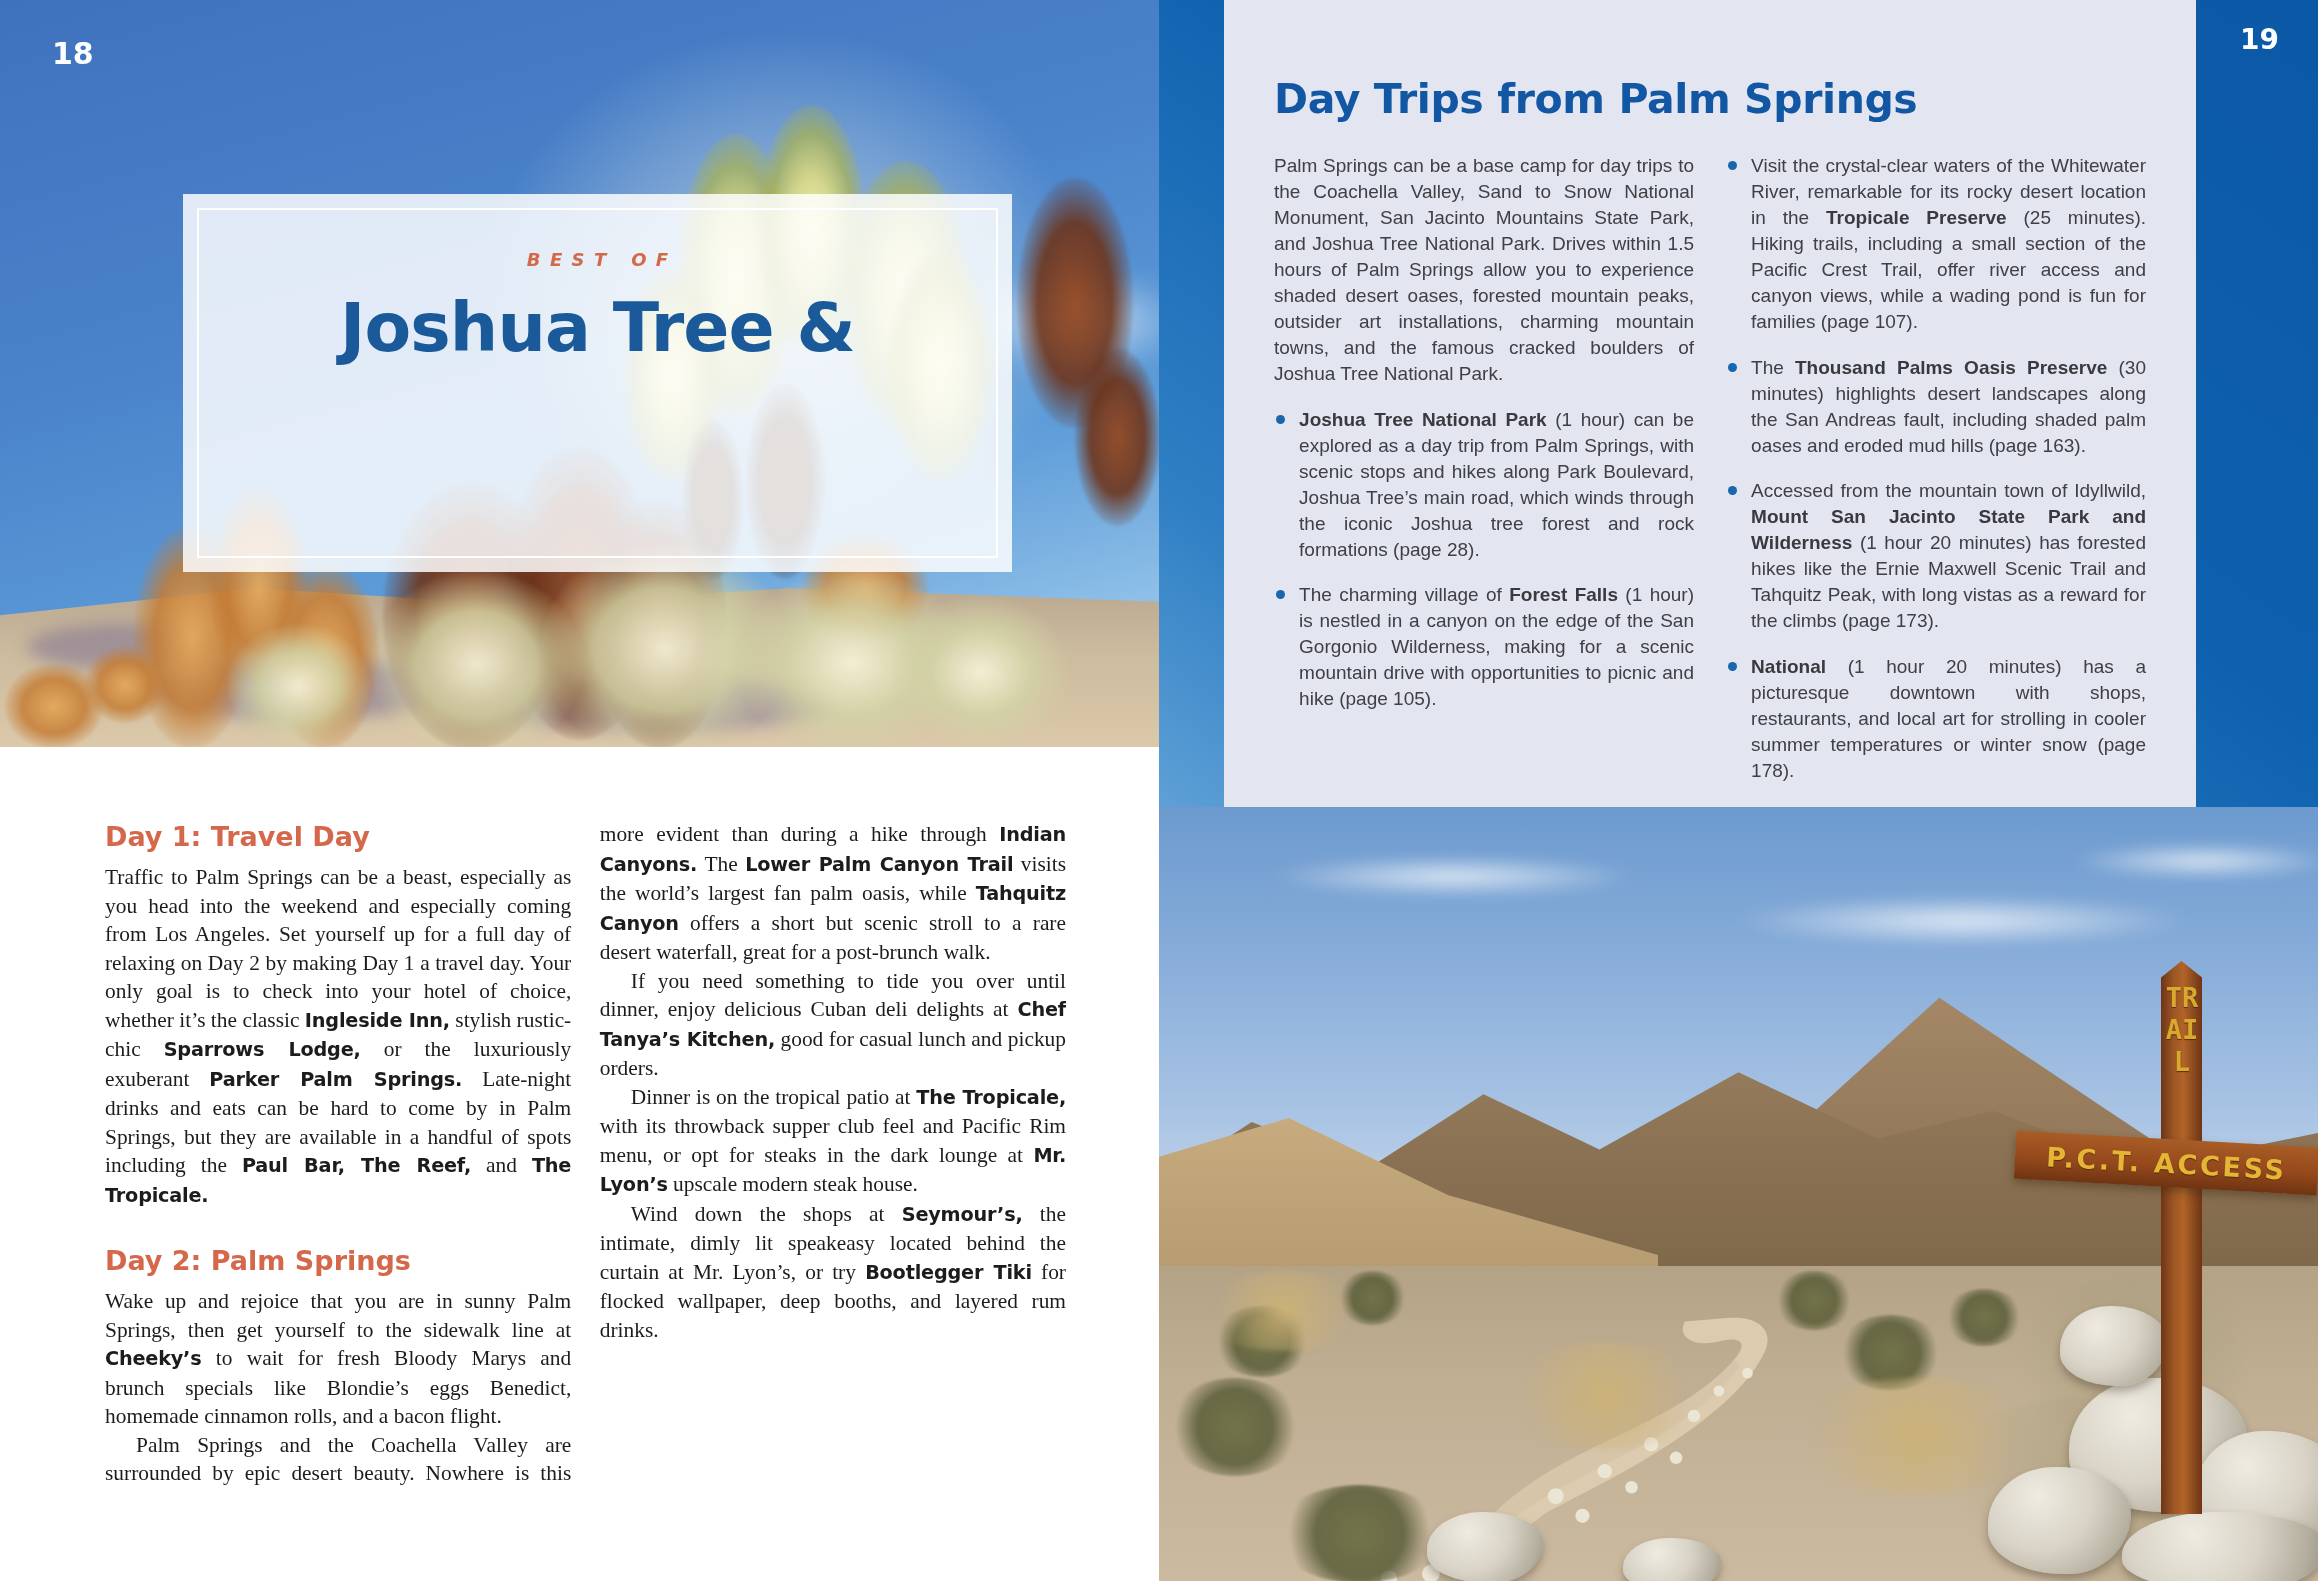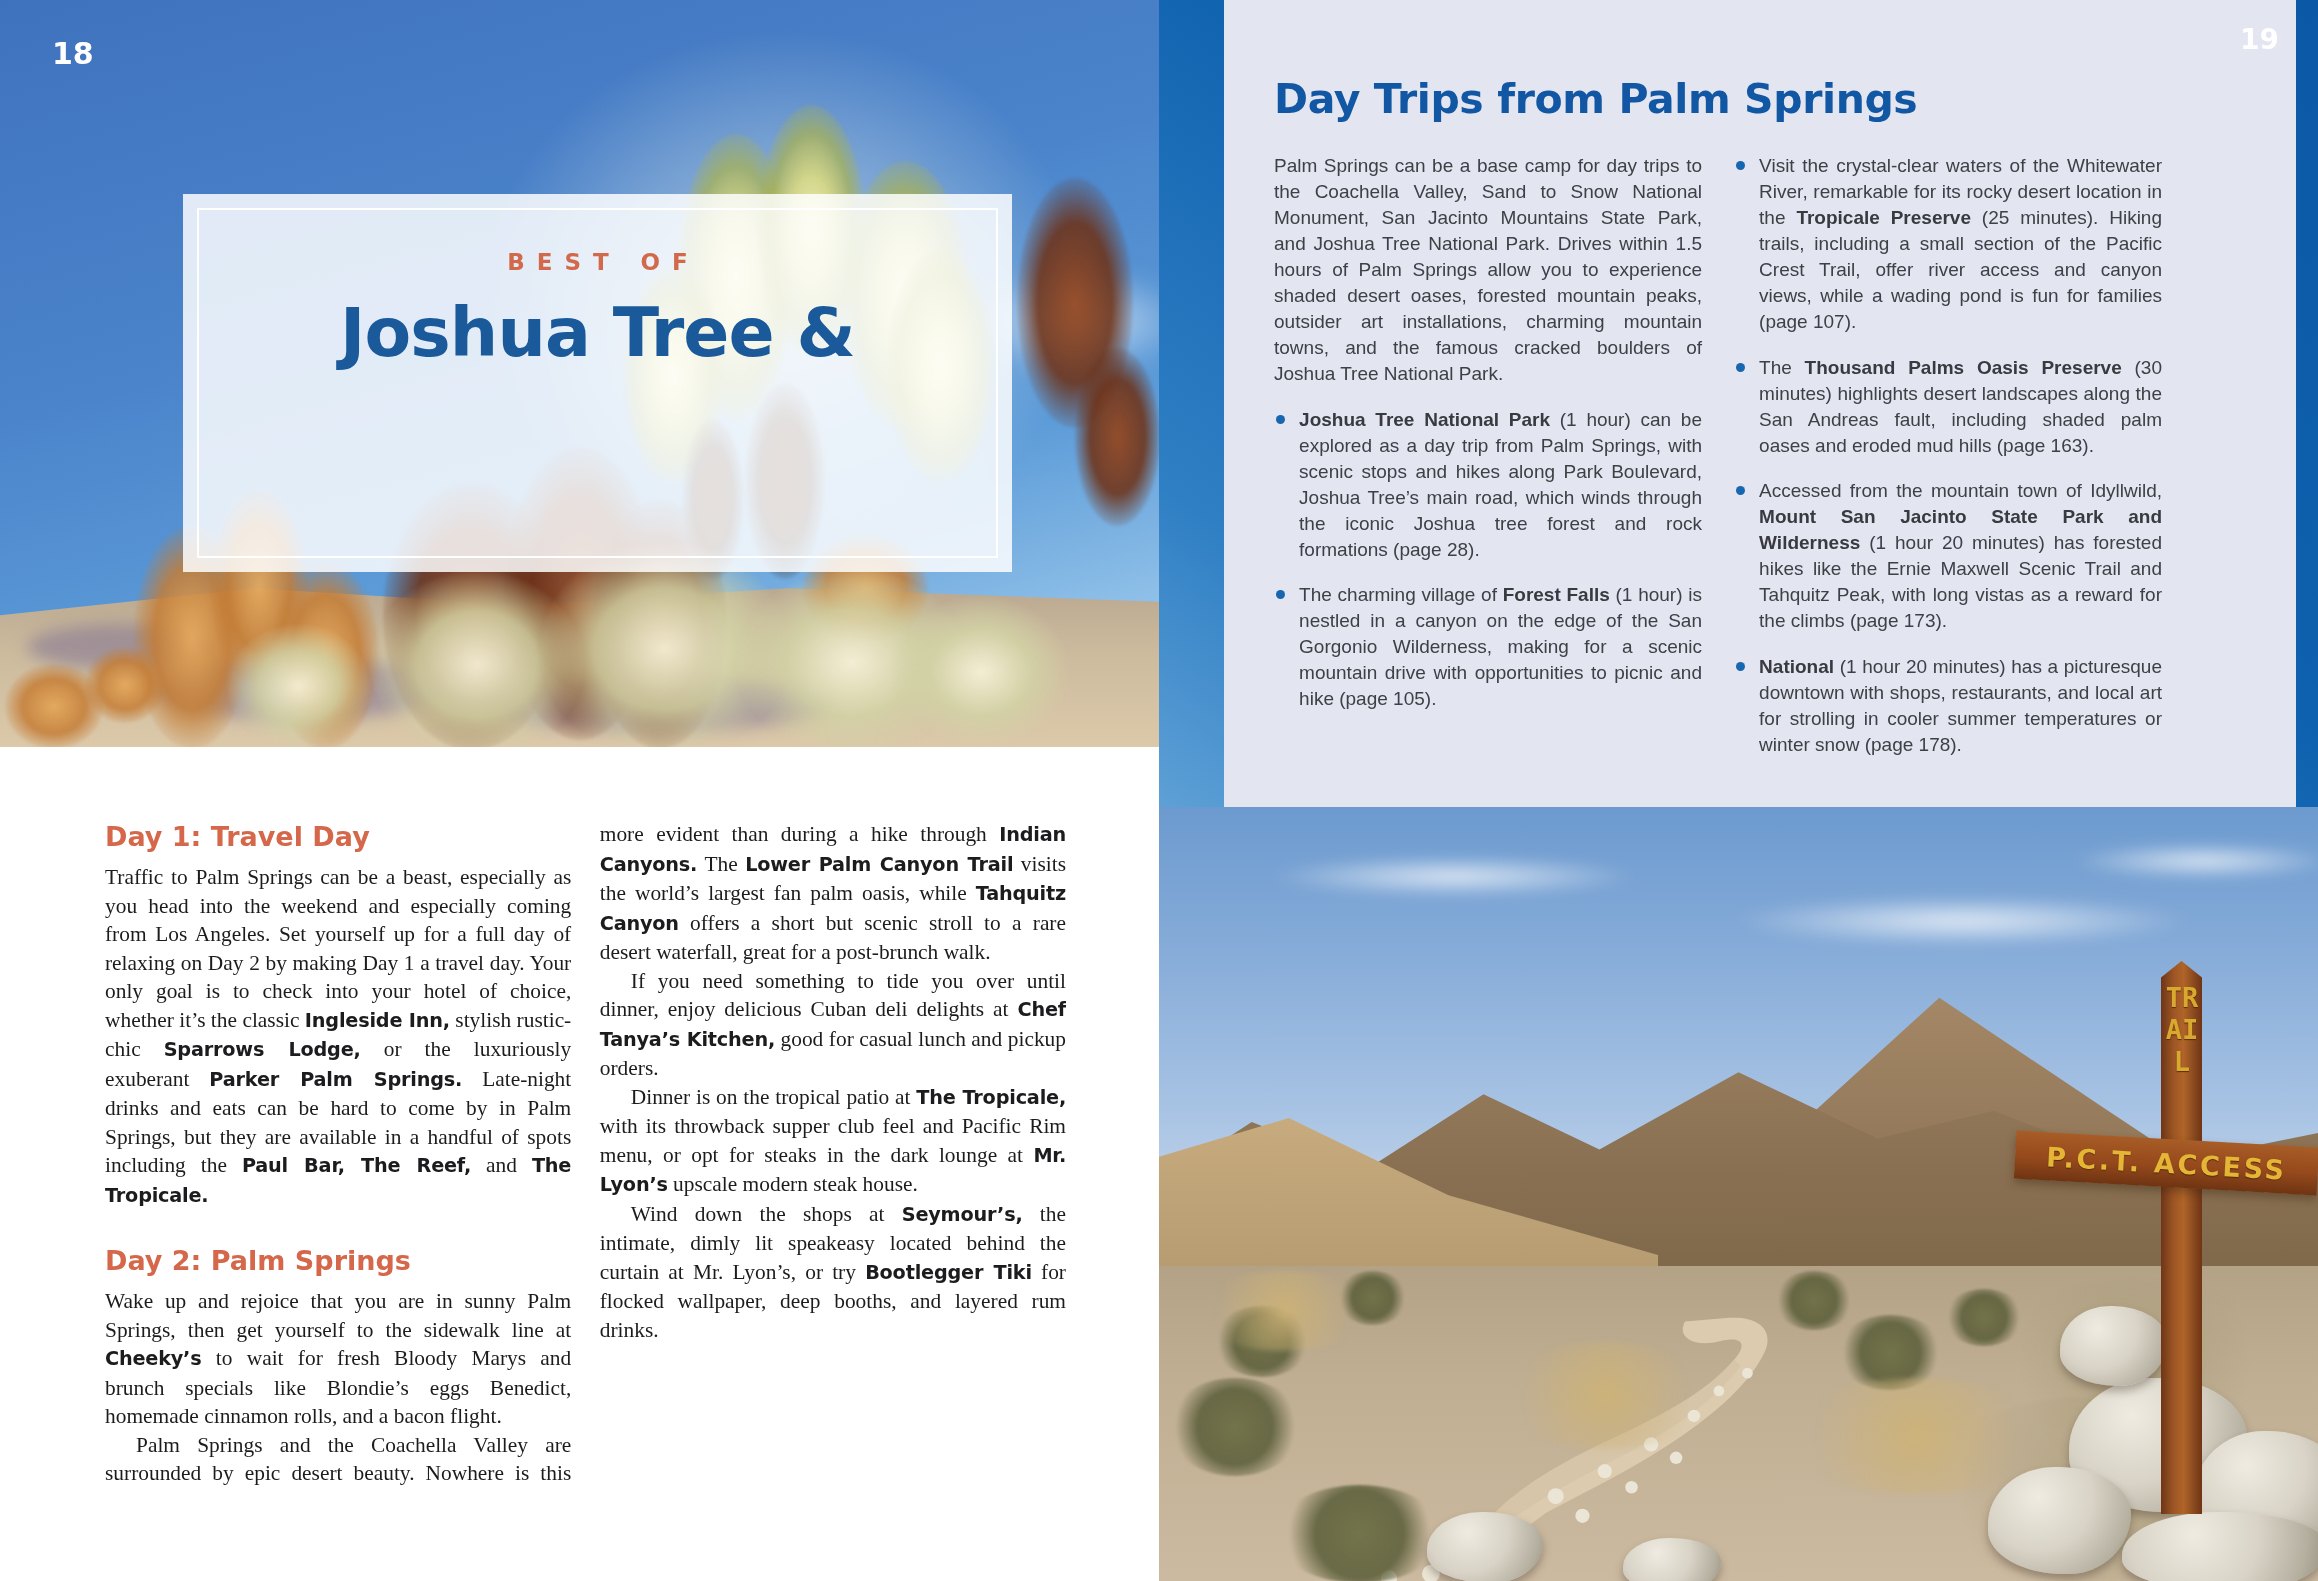--- a/index.html
+++ b/index.html
@@ -25,22 +25,22 @@
   .cholla-bright{background:radial-gradient(ellipse,rgba(246,242,182,.95) 0%,rgba(219,218,130,.9) 30%,rgba(168,177,78,.72) 55%,rgba(120,110,40,0) 78%);}
   .cholla-rust{background:radial-gradient(ellipse,rgba(150,70,28,.92) 0%,rgba(110,46,16,.85) 45%,rgba(70,30,10,0) 75%);}
   .cholla-gold{background:radial-gradient(ellipse,rgba(228,168,92,.95) 0%,rgba(196,124,52,.85) 45%,rgba(130,75,25,0) 75%);}
   .cholla-silver{background:radial-gradient(ellipse,rgba(245,240,215,.95) 0%,rgba(210,210,165,.85) 40%,rgba(140,145,95,0) 72%);}
   .trunkd{background:radial-gradient(ellipse,rgba(98,54,26,.9) 0%,rgba(70,36,16,.8) 45%,rgba(60,30,12,0) 75%);}
 
   
   .title-card{left:183px;top:194px;width:829px;height:378px;background:rgba(255,255,255,.84);
         display:flex;flex-direction:column;align-items:center;padding-top:55px;box-sizing:border-box;}
   .title-card .inner-border{position:absolute;inset:14.3px;border:2.7px solid rgba(255,255,255,.97);pointer-events:none;}
-  .kicker{font-family:"DejaVu Sans",sans-serif;font-weight:bold;font-size:23px;letter-spacing:.52em;
-        text-indent:.52em;color:#d2694b;}
+  .kicker{font-family:"DejaVu Sans",sans-serif;font-weight:bold;font-size:18px;letter-spacing:.52em;
+        text-indent:.52em;color:#d2694b;font-style:italic;}
   .hero-title{font-family:"DejaVu Sans",sans-serif;font-weight:bold;font-size:68px;line-height:89px;
         color:#1a5a9b;text-align:center;margin-top:12.5px;letter-spacing:-0.9px;}
 
   .pagenum{font-family:"DejaVu Sans",sans-serif;font-weight:bold;color:#ffffff;}
   .pn18{left:52px;top:36px;font-size:30px;}
   .pn19{left:2240px;top:23px;font-size:28px;}
 
   
   .article{left:105px;top:820px;width:961px;height:696px;column-count:2;column-gap:28.5px;column-fill:auto;
         font-family:"Liberation Serif","DejaVu Serif",serif;font-size:21.4px;line-height:28.5px;color:#1c1c1e;
@@ -49,21 +49,21 @@
         color:#d5674a;margin:0 0 9px 0;text-align:left;}
   .day-heading.second{margin-top:34px;}
   .article p{margin:0;}
   .article p.indent{text-indent:1.45em;}
   .article .run-b{font-family:"DejaVu Sans",sans-serif;font-weight:bold;font-size:.90em;letter-spacing:-0.2px;}
 
   
   .blue-band{left:1159px;top:0;width:1159px;height:807px;
         background:linear-gradient(215deg,#0b58a6 0%,#0e61ae 45%,#2f7fc4 80%,#5query 100%);
         background:linear-gradient(215deg,#0b58a6 0%,#0e61ae 45%,#2f7fc4 80%,#5ea0d6 100%);}
-  .info-box{left:1224px;top:0;width:1072px;height:807px;background:#e3e5f0;box-sizing:border-box;
+  .info-box{left:1224px;top:0;width:972px;height:807px;background:#e3e5f0;box-sizing:border-box;
         padding:75px 50px 0 50px;}
   .info-title{font-family:"DejaVu Sans",sans-serif;font-weight:bold;font-size:41px;color:#1257a3;
         letter-spacing:-0.4px;margin:0 0 30px 0;}
   .info-cols{display:flex;gap:32px;}
   .info-col{width:428px;font-size:19px;line-height:26px;color:#3f4045;text-align:justify;}
   .info-col p.intro{margin:0;}
   .bullet{display:flex;margin-top:19.6px;}
   .bullet .dot{width:9px;height:9px;border-radius:50%;background:#1766ae;margin:8px 0 0 1.8px;flex:none;}
   .bullet .btext{flex:1;margin-left:14.3px;}
   .info-box .run-b{font-weight:bold;color:#393a3f;}

